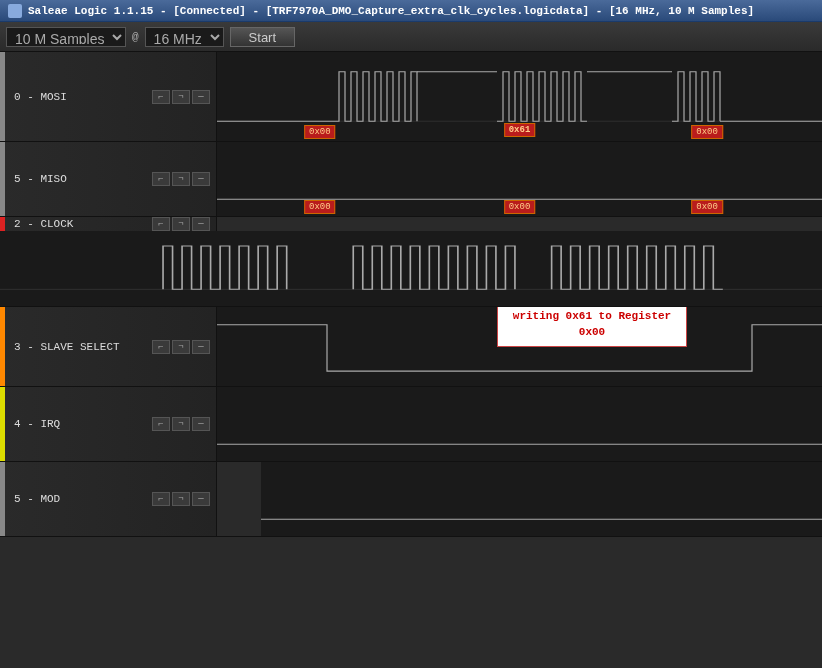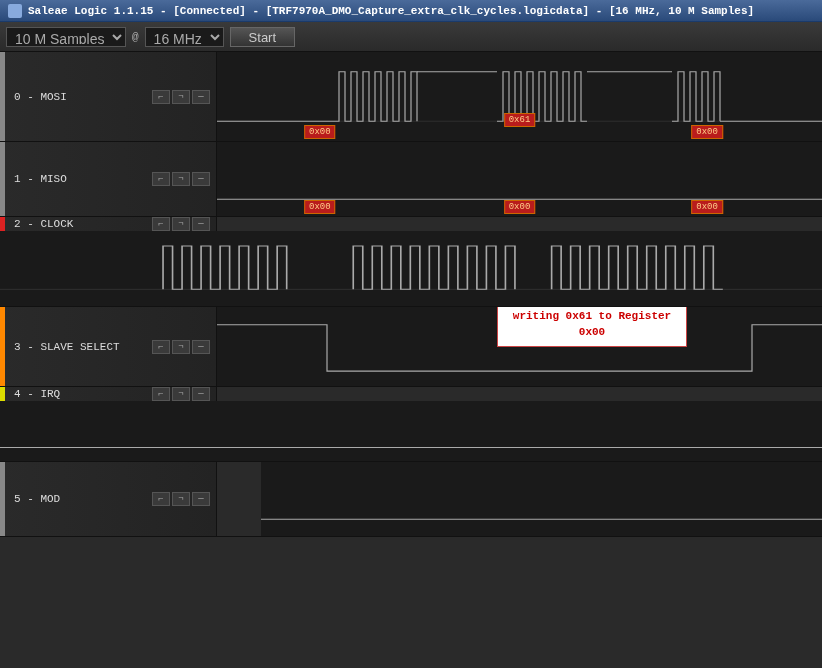--- a/index.html
+++ b/index.html
@@ -140,21 +140,21 @@
       flex: 1;
       background: #1a1a1a;
       position: relative;
       overflow: hidden;
     }
     
     .row-mosi { height: 90px; }
     .row-miso { height: 75px; }
     .row-clock { height: 90px; flex-direction: column; }
     .row-slave { height: 80px; }
-    .row-irq { height: 75px; flex-direction: column; }
+    .row-irq { height: 75px; }
     .row-mod { height: 75px; gap: 44px; }
 
     
     .waveform-area svg {
       position: absolute;
       top: 0; left: 0;
       width: 100%; height: 100%;
     }
 
     
@@ -229,29 +229,29 @@
         <polyline points="455,70 461,70 461,20 467,20 467,70 473,70 473,20 479,20 479,70 485,70 485,20 491,20 491,70 497,70 497,20 503,20 503,70" stroke="#aaa" stroke-width="1.2" fill="none"></polyline>
 
         <line x1="200" y1="20" x2="280" y2="20" stroke="#aaa" stroke-width="1.2"></line>
         <line x1="200" y1="70" x2="282" y2="70" stroke="#aaa" stroke-width="0"></line>
 
         <line x1="370" y1="20" x2="455" y2="20" stroke="#aaa" stroke-width="1.2"></line>
         <line x1="503" y1="70" x2="605" y2="70" stroke="#aaa" stroke-width="1.2"></line>
       </svg>
 
       <div class="spi-badge" style="left:17%; bottom: 2px;">0x00</div>
-      <div class="spi-badge" style="left:50%; bottom: 14px;">0x61</div>
+      <div class="spi-badge" style="left:50%; bottom: 4px; font-weight: bold;">0x61</div>
       <div class="spi-badge" style="left:81%; bottom: 2px;">0x00</div>
     </div>
   </div>
 
   <div class="channel-row row-miso">
     <div class="channel-label">
       <div class="channel-color-bar" style="background:#888;"></div>
-      <span class="channel-name">1 - MISO</span>
+      <span class="channel-name">5 - MISO</span>
       <div class="channel-controls">
         <div class="ctrl-btn">⌐</div>
         <div class="ctrl-btn">¬</div>
         <div class="ctrl-btn">—</div>
       </div>
     </div>
     <div class="waveform-area">
       <svg viewBox="0 0 605 75" preserveAspectRatio="none">
         <line x1="0" y1="58" x2="605" y2="58" stroke="#aaa" stroke-width="1.2"></line>
       </svg>

